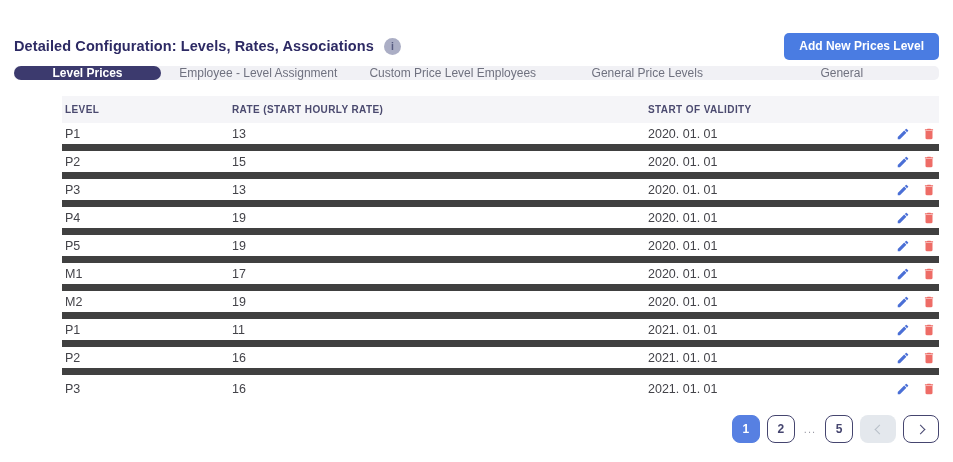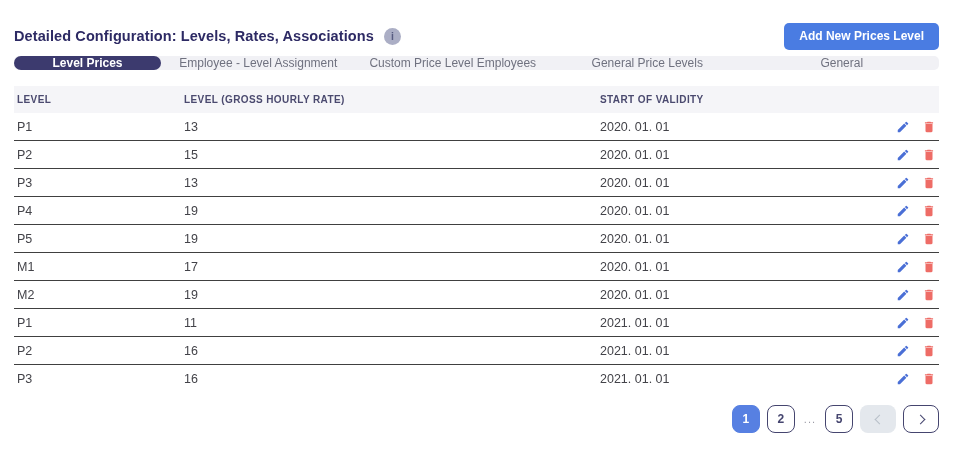--- a/index.html
+++ b/index.html
@@ -3,21 +3,21 @@
 <meta charset="utf-8">
 <style>
   * { box-sizing: border-box; }
   html, body { margin: 0; padding: 0; }
   body {
     width: 953px; height: 462px;
     background: #ffffff;
     font-family: "Liberation Sans", sans-serif;
     overflow: hidden;
   }
-  .page { padding: 4px 14px; }
+  .page { padding: 14px 14px; }
 
   
   .topbar {
     display: flex; justify-content: space-between; align-items: center;
     padding-top: 16px; height: 48px;
   }
   .title-wrap { display: flex; align-items: center; gap: 10px; }
   .page-title {
     margin: 0; font-size: 14.5px; font-weight: 700; color: #2d2a64;
     letter-spacing: .1px;
@@ -44,32 +44,32 @@
   .tab {
     flex: 1; display: flex; align-items: center; justify-content: center;
     font-size: 12px; color: #6f717f; cursor: pointer; white-space: nowrap;
   }
   .tab.active {
     flex: 0 0 147px; background: #3c3a6e; color: #ffffff;
     border-radius: 13px; font-weight: 600;
   }
 
   
-  .table { margin-top: 16px; }
+  .table { margin-top: 16px; margin-left: 48px; }
   .thead, .tr {
     display: grid;
     grid-template-columns: 167px 416px 1fr 70px;
     align-items: center;
   }
   .thead { background: #f5f5f8; height: 27px; }
   .th {
     font-size: 10px; font-weight: 700; letter-spacing: .4px;
     color: #4b4a6f; padding-left: 3px; white-space: nowrap;
   }
-  .tr { height: 28px; border-bottom: 1px solid #404040; }
+  .tr { height: 28px; border-bottom: 7px solid #404040; }
   .tr:last-child { border-bottom: none; }
   .td { font-size: 12.5px; color: #434349; padding-left: 3px; }
   .td.actions {
     display: flex; justify-content: flex-end; align-items: center;
     gap: 12px; padding-right: 3px;
   }
   .icon-btn { display: inline-flex; cursor: pointer; }
 
   
   .pagination {
@@ -117,21 +117,21 @@
       <div class="tab active">Level Prices</div>
       <div class="tab">Employee - Level Assignment</div>
       <div class="tab">Custom Price Level Employees</div>
       <div class="tab">General Price Levels</div>
       <div class="tab">General</div>
     </div>
 
   <div class="table">
     <div class="thead" id="thead">
         <div class="th">LEVEL</div>
-        <div class="th">LEVEL (GROSS HOURLY RATE)</div>
+        <div class="th">RATE (START HOURLY RATE)</div>
         <div class="th">START OF VALIDITY</div>
         <div class="th"></div>
       </div>
     <div id="tbody">
         <div class="tr">
           <div class="td">P1</div>
           <div class="td">13</div>
           <div class="td">2020. 01. 01</div>
           <div class="td actions">
             <span class="icon-btn">

